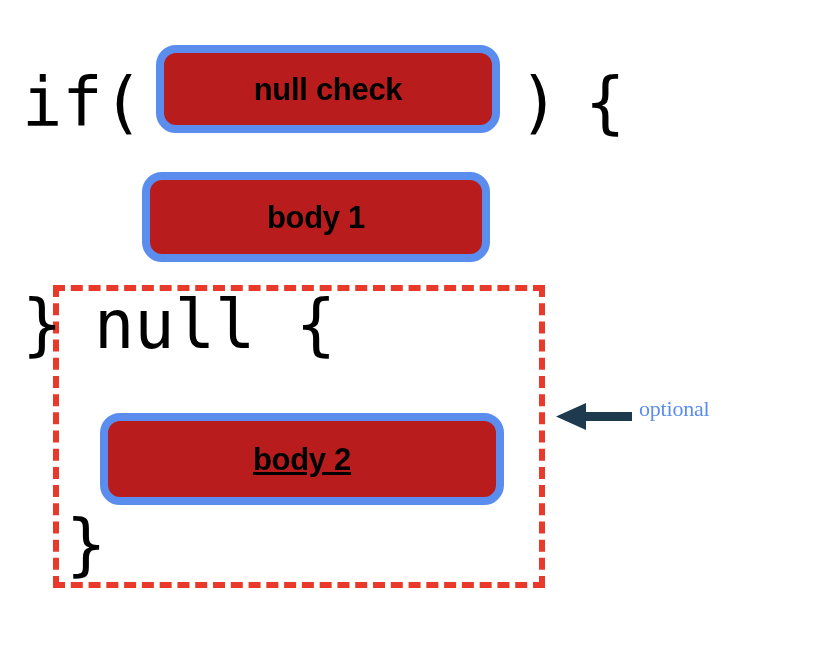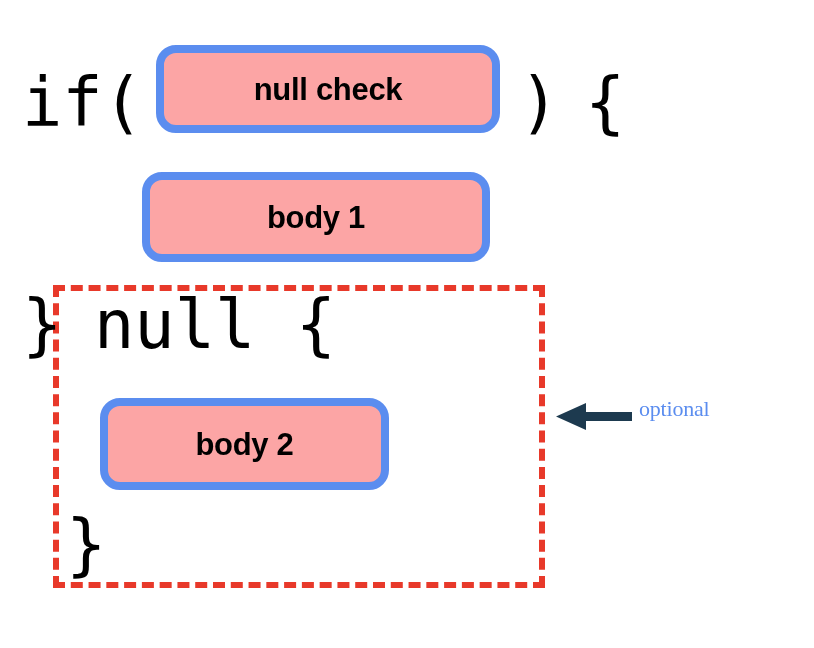--- a/index.html
+++ b/index.html
@@ -28,21 +28,21 @@
     white-space: pre;
     letter-spacing: 0px;
   }
 
   
   .blue-box {
     position: absolute;
     box-sizing: border-box;
     border: 8px solid #5b8def;
     border-radius: 20px;
-    background: #fca5a5;
+    background: #b91c1c;
     display: flex;
     align-items: center;
     justify-content: center;
   }
   .blue-box > span {
     font-family: "Liberation Sans", sans-serif;
     font-size: 31px;
     font-weight: 700;
     color: #000000;
     letter-spacing: -0.3px;
@@ -92,21 +92,21 @@
   <div class="blue-box" id="box-body-1" style="left:110px; top:172px; width:348px; height:90px;margin-left:32px;">
     <span>body 1</span>
   </div>
 
   <div id="optional-region" style="left:53px; top:285px; width:492px; height:303px;"></div>
 
   <div class="code" id="tok-brace-close-if" style="left:22px; top:292px;">}</div>
 
   <div class="code" id="tok-else" style="left:94px; top:292px;">null {</div>
 
-  <div class="blue-box" id="box-body-2" style="left:100px; top:398px; width:289px; height:92px;">
+  <div class="blue-box" id="box-body-2" style="left:100px; top:413px; width:404px; height:92px;text-decoration:underline;">
     <span>body 2</span>
   </div>
 
   <div class="code" id="tok-brace-close-else" style="left:66px; top:512px;">}</div>
 
   <div id="optional-arrow" style="left:556px; top:400px;">
     <svg width="76" height="34" viewBox="0 0 76 34" xmlns="http://www.w3.org/2000/svg">
       <path d="M 0 16.5 L 30 3 L 30 12 L 76 12 L 76 21 L 30 21 L 30 30 Z" fill="#1d3a4f"></path>
     </svg>
   </div>

